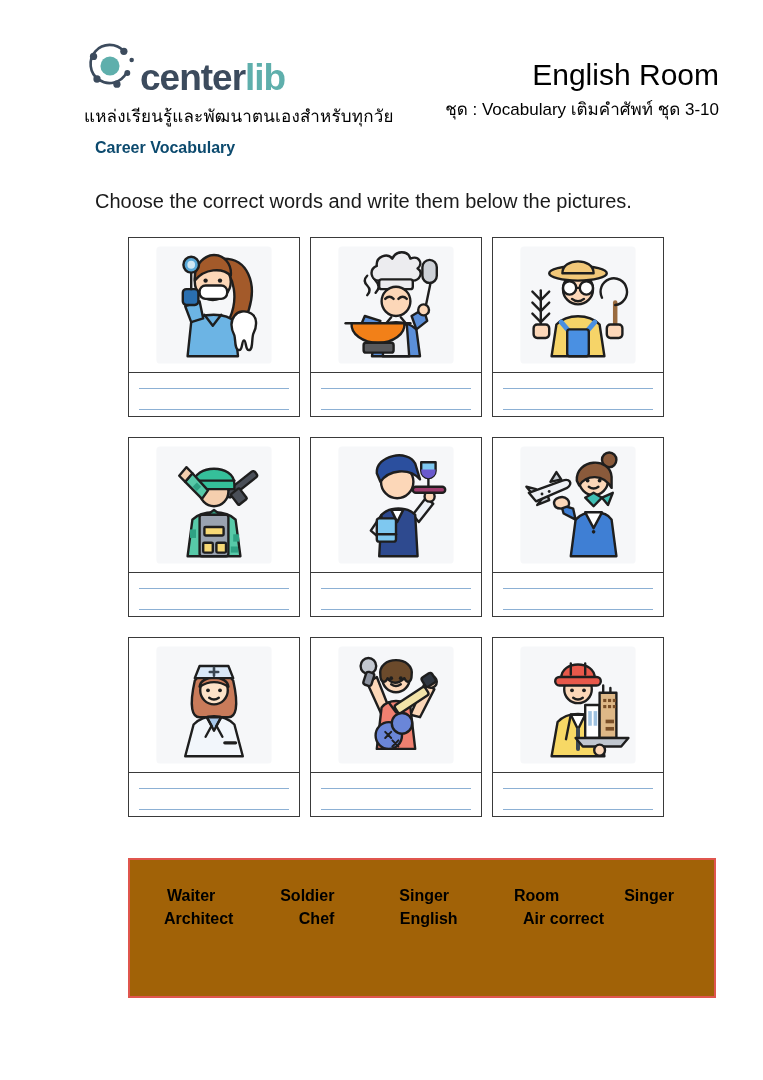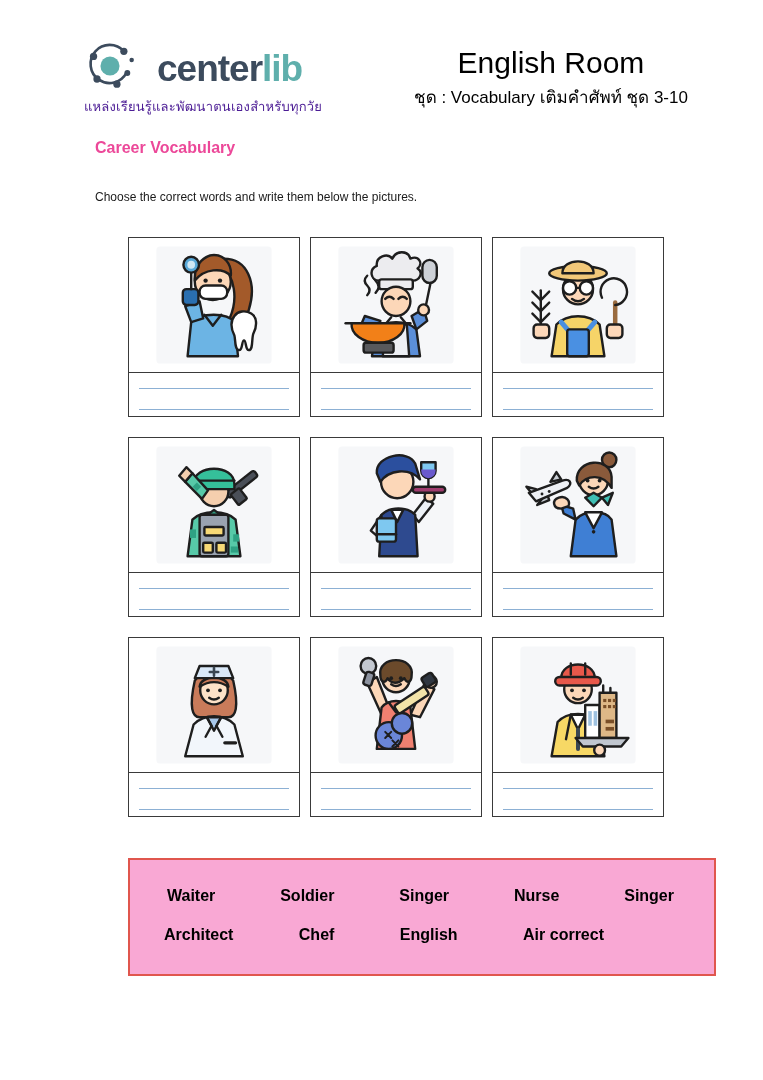--- a/index.html
+++ b/index.html
@@ -2,44 +2,44 @@
 <html><head>
 <meta charset="utf-8">
 <style>
   html,body{margin:0;padding:0;}
   body{
     width:763px;height:1080px;position:relative;background:#ffffff;
     font-family:"Liberation Sans", sans-serif;color:#111;overflow:hidden;
   }
   
   .logo-block{position:absolute;left:84px;top:40px;}
-  .logo-row{display:flex;align-items:center;gap:21px;}
+  .logo-row{display:flex;align-items:flex-end;gap:4px;}
   .logo-text{font-size:37px;font-weight:700;letter-spacing:-1px;color:#3c4b5d;line-height:1;}
   .logo-text .accent{color:#5fafac;}
-  .logo-tagline{font-size:13px;color:#4c1d95;letter-spacing:.2px;}
-  .header-right{position:absolute;right:44px;top:46px;width:336px;text-align:center;}
+  .logo-tagline{margin-top:6px;font-size:17px;color:#000000;letter-spacing:.2px;}
+  .header-right{position:absolute;right:44px;top:58px;width:336px;text-align:right;}
   .page-title{font-size:30px;color:#000;line-height:1.1;font-weight:400;}
   .page-subtitle{font-size:17px;color:#000;margin-top:4px;}
   
-  .section-heading{position:absolute;left:95px;top:139px;font-size:16px;font-weight:700;color:#ec4899;}
-  .instruction{position:absolute;left:95px;top:190px;font-size:12px;color:#1a1a1a;text-align:right;}
+  .section-heading{position:absolute;left:95px;top:139px;font-size:16px;font-weight:700;color:#0c4a6e;}
+  .instruction{position:absolute;left:95px;top:190px;font-size:20px;color:#1a1a1a;text-align:right;}
   
   .grid{position:absolute;left:128px;top:237px;width:536px;display:flex;flex-direction:column;gap:20px;}
   .grid-row{display:flex;justify-content:space-between;}
   .card{width:172px;height:180px;border:1.4px solid #3a3a3a;box-sizing:border-box;display:flex;flex-direction:column;background:#fff;}
   .card-img{height:134px;border-bottom:1.4px solid #3a3a3a;display:flex;align-items:center;justify-content:center;}
   .card-img svg{display:block;}
   .card-answer{position:relative;flex:1;}
   .ln{position:absolute;left:10px;right:10px;border-top:1.6px solid #8cb0d4;}
   .ln.l1{top:15px;} .ln.l2{top:36px;}
   
-  .word-bank{position:absolute;left:128px;top:858px;width:588px;height:118px;border:2px solid #e0564e;box-sizing:border-box;background:#f9a8d4;}
+  .word-bank{position:absolute;left:128px;top:858px;width:588px;height:140px;border:2px solid #e0564e;box-sizing:border-box;background:#a16207;}
   .wb-row{display:flex;justify-content:space-between;font-weight:700;font-size:16px;color:#000;}
   .wb-row.r1{margin-top:27px;padding:0 40px 0 37px;}
-  .wb-row.r2{margin-top:21px;padding:0 110px 0 34px;}
+  .wb-row.r2{margin-top:5px;padding:0 110px 0 34px;}
   
   .ill *{vector-effect:non-scaling-stroke;}
 </style>
 </head>
 <body>
 
 <div class="logo-block">
   <div class="logo-row">
     <span>
       <svg width="52" height="52" viewBox="0 0 60 60">
@@ -360,21 +360,21 @@
       </div>
     </div>
   </div>
 </div>
 
 <div class="word-bank">
   <div class="wb-row r1">
     <span>Waiter</span>
     <span>Soldier</span>
     <span>Singer</span>
-    <span>Nurse</span>
+    <span>Room</span>
     <span>Singer</span>
   </div>
   <div class="wb-row r2">
     <span>Architect</span>
     <span>Chef</span>
     <span>English</span>
     <span>Air correct</span>
   </div>
 </div>
 

